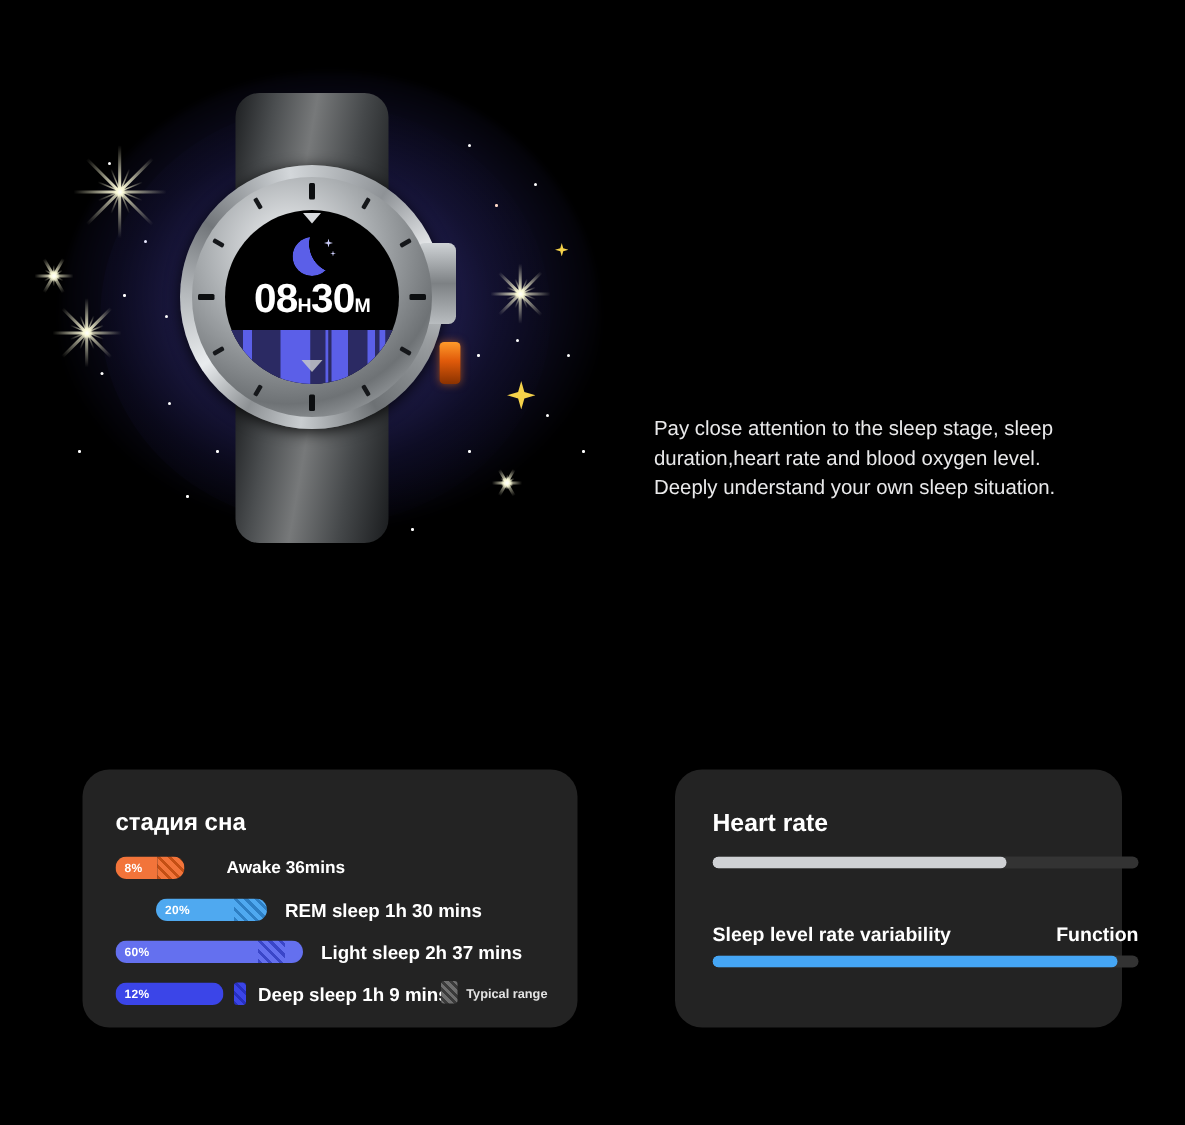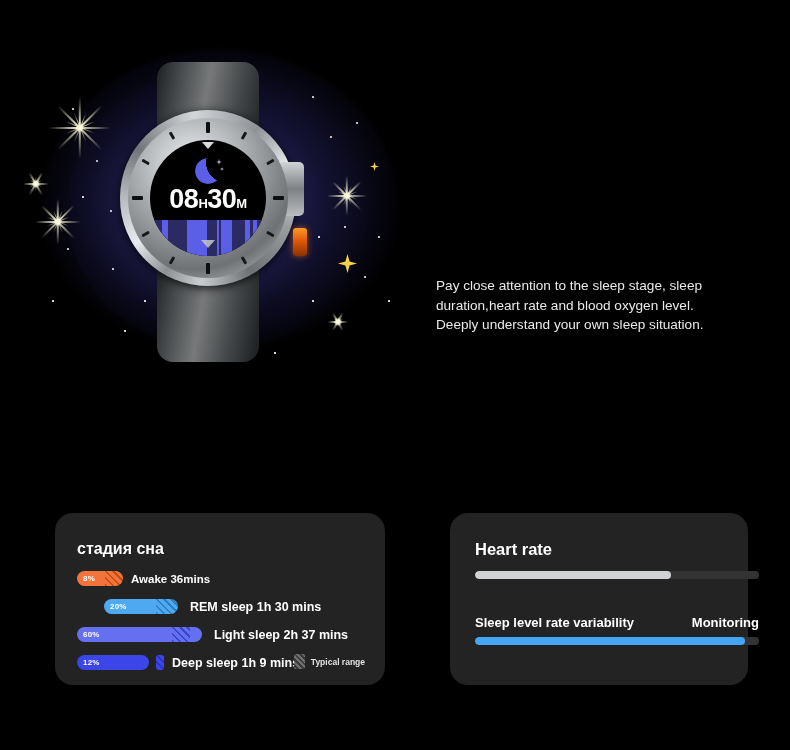--- a/index.html
+++ b/index.html
@@ -307,21 +307,21 @@
   <div class="card-title">стадия сна</div>
   <div id="stages">
       <div class="stage-row" style="top: 58px;">
         <div class="bar-wrap" style="width: 46px;">
           <div class="bar-fill" style="width: 60%; background: rgb(242, 116, 58);">
             <span class="bar-pct">8%</span>
           </div>
           <div class="bar-hatch" style="width: 40%; background-image: repeating-linear-gradient(45deg, rgb(196, 79, 20) 0px, rgb(196, 79, 20) 2px, rgb(242, 116, 58) 2px, rgb(242, 116, 58) 5px);"></div>
           <div class="bar-rest" style="flex: 1 1 0%; background: rgb(242, 116, 58);"></div>
         </div>
-        <div class="stage-label" style="margin-left: 8px; font-size: 11.5px;">Awake 36mins</div>
+        <div class="stage-label" style="margin-left: 28px; font-size: 11.5px;">Awake 36mins</div>
       </div>
       <div class="stage-row" style="top: 86px; margin-left: 27px;">
         <div class="bar-wrap" style="width: 74px;">
           <div class="bar-fill" style="width: 70%; background: rgb(79, 169, 240);">
             <span class="bar-pct">20%</span>
           </div>
           <div class="bar-hatch" style="width: 30%; background-image: repeating-linear-gradient(45deg, rgb(46, 127, 196) 0px, rgb(46, 127, 196) 2px, rgb(79, 169, 240) 2px, rgb(79, 169, 240) 5px);"></div>
           <div class="bar-rest" style="flex: 1 1 0%; background: rgb(79, 169, 240);"></div>
         </div>
         <div class="stage-label" style="margin-left: 12px; font-size: 12.5px;">REM sleep  1h 30 mins</div>
@@ -356,20 +356,20 @@
   <div class="card-title">Heart rate</div>
   <div id="hr-metrics">
       <div class="hr-block" style="top: 58px;">
         <div class="hr-track">
           <div class="hr-fill" style="width: 69%; background: rgb(207, 209, 212);"></div>
         </div>
       </div>
       <div class="hr-block" style="top: 102px;">
         <div class="hr-head">
           <span class="hr-name">Sleep level rate variability</span>
-          <span class="hr-val">Monitoring</span>
+          <span class="hr-val">Function</span>
         </div>
         <div class="hr-track">
           <div class="hr-fill" style="width: 95%; background: rgb(69, 166, 245);"></div>
         </div>
       </div>
     </div>
 </div>
 
 </body></html>

